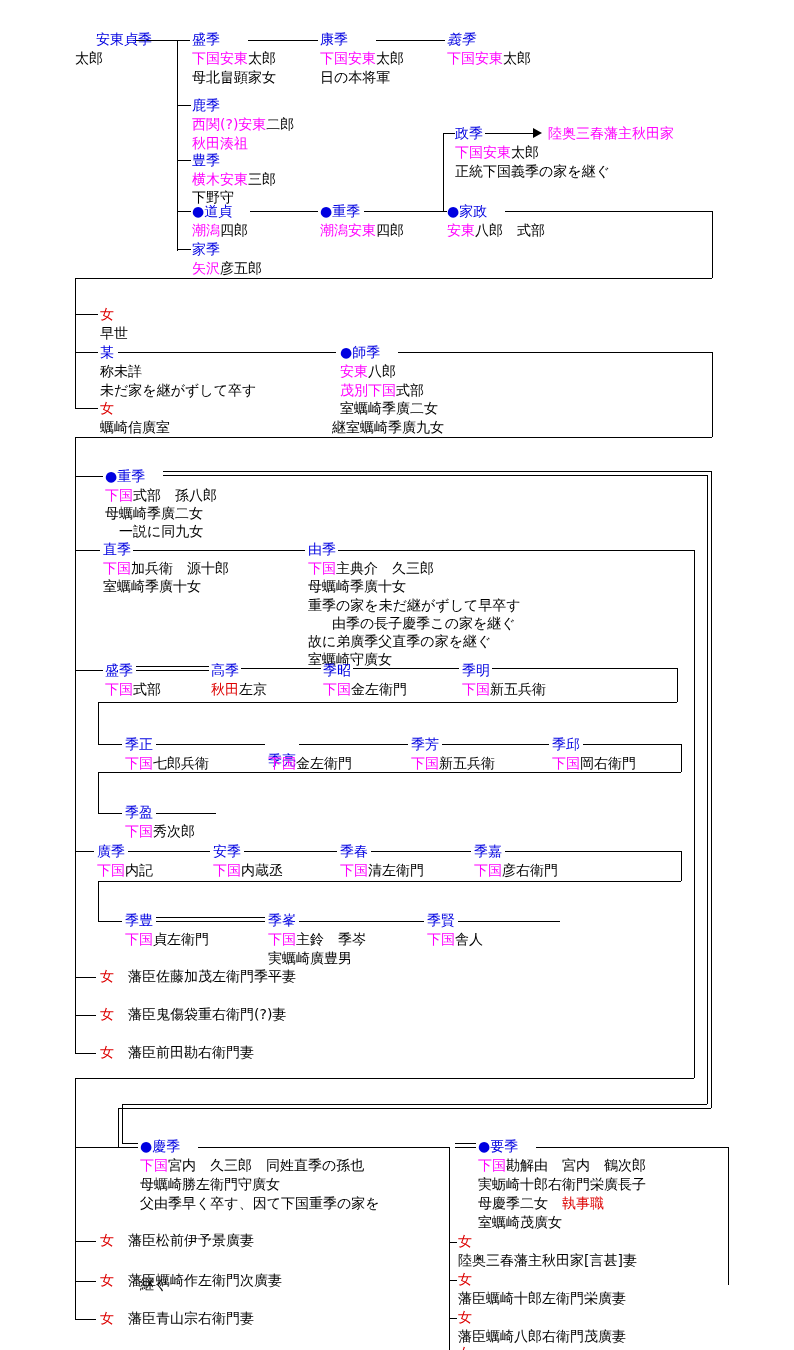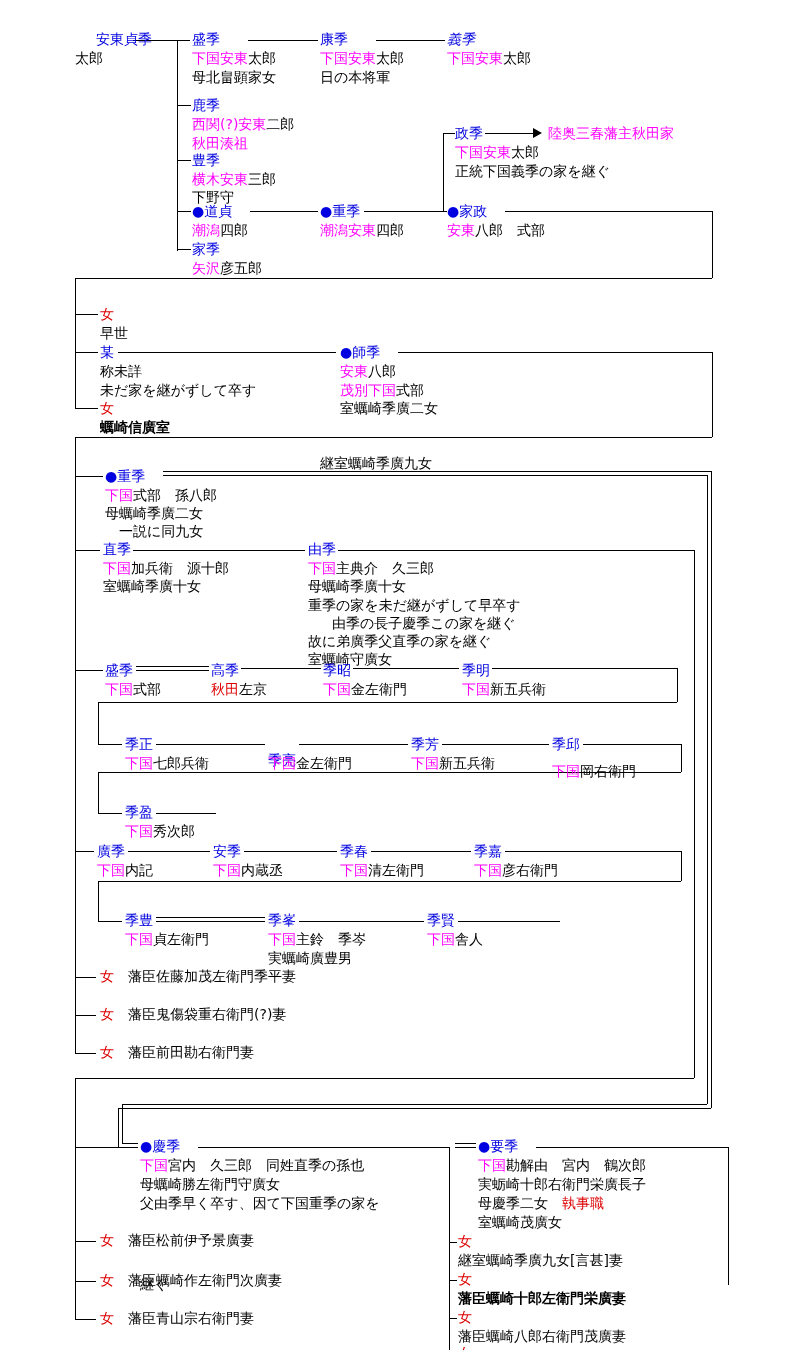--- a/index.html
+++ b/index.html
@@ -146,26 +146,26 @@
     <div class="node" style="left: 320px; top: 203px;"><span class="c-b">●重季</span></div>
     <div class="node" style="left: 320px; top: 222px;"><span class="c-m">潮潟安東</span><span class="c-k">四郎</span></div>
     <div class="node" style="left: 447px; top: 203px;"><span class="c-b">●家政</span></div>
     <div class="node" style="left: 447px; top: 222px;"><span class="c-m">安東</span><span class="c-k">八郎　式部</span></div>
     <div class="node" style="left: 100px; top: 306px;"><span class="c-r">女</span></div>
     <div class="node" style="left: 100px; top: 325px;"><span class="c-k">早世</span></div>
     <div class="node" style="left: 100px; top: 344px;"><span class="c-b">某</span></div>
     <div class="node" style="left: 100px; top: 363px;"><span class="c-k">称未詳</span></div>
     <div class="node" style="left: 100px; top: 382px;"><span class="c-k">未だ家を継がずして卒す</span></div>
     <div class="node" style="left: 100px; top: 400px;"><span class="c-r">女</span></div>
-    <div class="node" style="left: 100px; top: 419px; font-weight: bold;"><span class="c-k">蠣崎信廣室</span></div>
+    <div class="node" style="left: 100px; top: 419px;"><span class="c-k">蠣崎信廣室</span></div>
     <div class="node" style="left: 340px; top: 344px;"><span class="c-b">●師季</span></div>
     <div class="node" style="left: 340px; top: 363px;"><span class="c-m">安東</span><span class="c-k">八郎</span></div>
     <div class="node" style="left: 340px; top: 382px;"><span class="c-m">茂別下国</span><span class="c-k">式部</span></div>
     <div class="node" style="left: 340px; top: 400px;"><span class="c-k">室蠣崎季廣二女</span></div>
-    <div class="node" style="left: 320px; top: 419px; margin-top: 36px;"><span class="c-k">継室蠣崎季廣九女</span></div>
+    <div class="node" style="left: 332px; top: 419px;"><span class="c-k">継室蠣崎季廣九女</span></div>
     <div class="node" style="left: 105px; top: 468px;"><span class="c-b">●重季</span></div>
     <div class="node" style="left: 105px; top: 487px;"><span class="c-m">下国</span><span class="c-k">式部　孫八郎</span></div>
     <div class="node" style="left: 105px; top: 505px;"><span class="c-k">母蠣崎季廣二女</span></div>
     <div class="node" style="left: 105px; top: 523px;"><span class="c-k">　一説に同九女</span></div>
     <div class="node" style="left: 103px; top: 541px;"><span class="c-b">直季</span></div>
     <div class="node" style="left: 103px; top: 560px;"><span class="c-m">下国</span><span class="c-k">加兵衛　源十郎</span></div>
     <div class="node" style="left: 103px; top: 578px;"><span class="c-k">室蠣崎季廣十女</span></div>
     <div class="node" style="left: 308px; top: 541px;"><span class="c-b">由季</span></div>
     <div class="node" style="left: 308px; top: 560px;"><span class="c-m">下国</span><span class="c-k">主典介　久三郎</span></div>
     <div class="node" style="left: 308px; top: 578px;"><span class="c-k">母蠣崎季廣十女</span></div>
@@ -181,21 +181,21 @@
     <div class="node" style="left: 323px; top: 681px;"><span class="c-m">下国</span><span class="c-k">金左衛門</span></div>
     <div class="node" style="left: 462px; top: 662px;"><span class="c-b">季明</span></div>
     <div class="node" style="left: 462px; top: 681px;"><span class="c-m">下国</span><span class="c-k">新五兵衛</span></div>
     <div class="node" style="left: 125px; top: 736px;"><span class="c-b">季正</span></div>
     <div class="node" style="left: 125px; top: 755px;"><span class="c-m">下国</span><span class="c-k">七郎兵衛</span></div>
     <div class="node" style="left: 268px; top: 752px;"><span class="c-b">季亮</span></div>
     <div class="node" style="left: 268px; top: 755px;"><span class="c-m">下国</span><span class="c-k">金左衛門</span></div>
     <div class="node" style="left: 411px; top: 736px;"><span class="c-b">季芳</span></div>
     <div class="node" style="left: 411px; top: 755px;"><span class="c-m">下国</span><span class="c-k">新五兵衛</span></div>
     <div class="node" style="left: 552px; top: 736px;"><span class="c-b">季邱</span></div>
-    <div class="node" style="left: 552px; top: 755px; margin-top: 8px;"><span class="c-m">下国</span><span class="c-k">岡右衛門</span></div>
+    <div class="node" style="left: 552px; top: 755px;"><span class="c-m">下国</span><span class="c-k">岡右衛門</span></div>
     <div class="node" style="left: 125px; top: 804px;"><span class="c-b">季盈</span></div>
     <div class="node" style="left: 125px; top: 823px;"><span class="c-m">下国</span><span class="c-k">秀次郎</span></div>
     <div class="node" style="left: 97px; top: 843px;"><span class="c-b">廣季</span></div>
     <div class="node" style="left: 97px; top: 862px;"><span class="c-m">下国</span><span class="c-k">内記</span></div>
     <div class="node" style="left: 213px; top: 843px;"><span class="c-b">安季</span></div>
     <div class="node" style="left: 213px; top: 862px;"><span class="c-m">下国</span><span class="c-k">内蔵丞</span></div>
     <div class="node" style="left: 340px; top: 843px;"><span class="c-b">季春</span></div>
     <div class="node" style="left: 340px; top: 862px;"><span class="c-m">下国</span><span class="c-k">清左衛門</span></div>
     <div class="node" style="left: 474px; top: 843px;"><span class="c-b">季嘉</span></div>
     <div class="node" style="left: 474px; top: 862px;"><span class="c-m">下国</span><span class="c-k">彦右衛門</span></div>
@@ -216,20 +216,20 @@
     <div class="node" style="left: 140px; top: 1276px;"><span class="c-k">継ぐ</span></div>
     <div class="node" style="left: 100px; top: 1232px;"><span class="c-r">女</span><span class="c-k">　藩臣松前伊予景廣妻</span></div>
     <div class="node" style="left: 100px; top: 1272px; text-align: right;"><span class="c-r">女</span><span class="c-k">　藩臣蠣崎作左衛門次廣妻</span></div>
     <div class="node" style="left: 100px; top: 1310px;"><span class="c-r">女</span><span class="c-k">　藩臣青山宗右衛門妻</span></div>
     <div class="node" style="left: 478px; top: 1138px;"><span class="c-b">●要季</span></div>
     <div class="node" style="left: 478px; top: 1157px;"><span class="c-m">下国</span><span class="c-k">勘解由　宮内　鶴次郎</span></div>
     <div class="node" style="left: 478px; top: 1176px;"><span class="c-k">実蛎崎十郎右衛門栄廣長子</span></div>
     <div class="node" style="left: 478px; top: 1195px;"><span class="c-k">母慶季二女　</span><span class="c-r">執事職</span></div>
     <div class="node" style="left: 478px; top: 1214px;"><span class="c-k">室蠣崎茂廣女</span></div>
     <div class="node" style="left: 458px; top: 1233px;"><span class="c-r">女</span></div>
-    <div class="node" style="left: 458px; top: 1252px;"><span class="c-k">継室蠣崎季廣九女[言甚]妻</span></div>
+    <div class="node" style="left: 458px; top: 1252px;"><span class="c-k">陸奥三春藩主秋田家[言甚]妻</span></div>
     <div class="node" style="left: 458px; top: 1271px;"><span class="c-r">女</span></div>
-    <div class="node" style="left: 458px; top: 1290px; font-weight: bold;"><span class="c-k">藩臣蠣崎十郎左衛門栄廣妻</span></div>
+    <div class="node" style="left: 458px; top: 1290px;"><span class="c-k">藩臣蠣崎十郎左衛門栄廣妻</span></div>
     <div class="node" style="left: 458px; top: 1309px;"><span class="c-r">女</span></div>
     <div class="node" style="left: 458px; top: 1328px;"><span class="c-k">藩臣蠣崎八郎右衛門茂廣妻</span></div>
     <div class="node" style="left: 458px; top: 1345px;"><span class="c-r">女</span></div>
     <div class="arrowhead" style="left: 533px; top: 128px;"></div>
   </div>
 
 </body></html>

